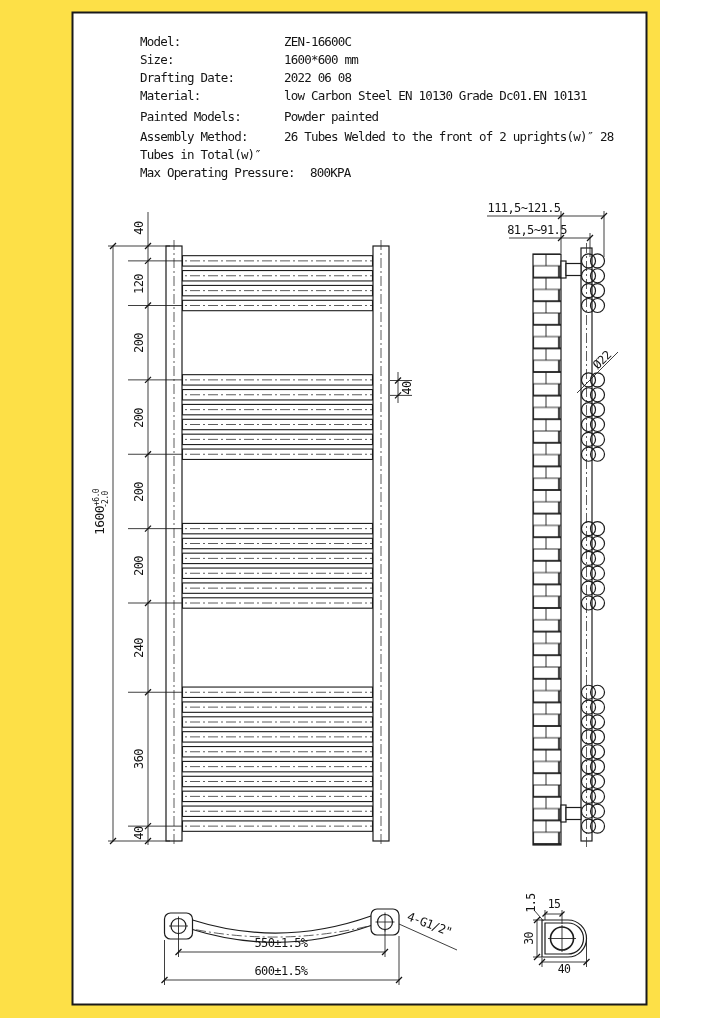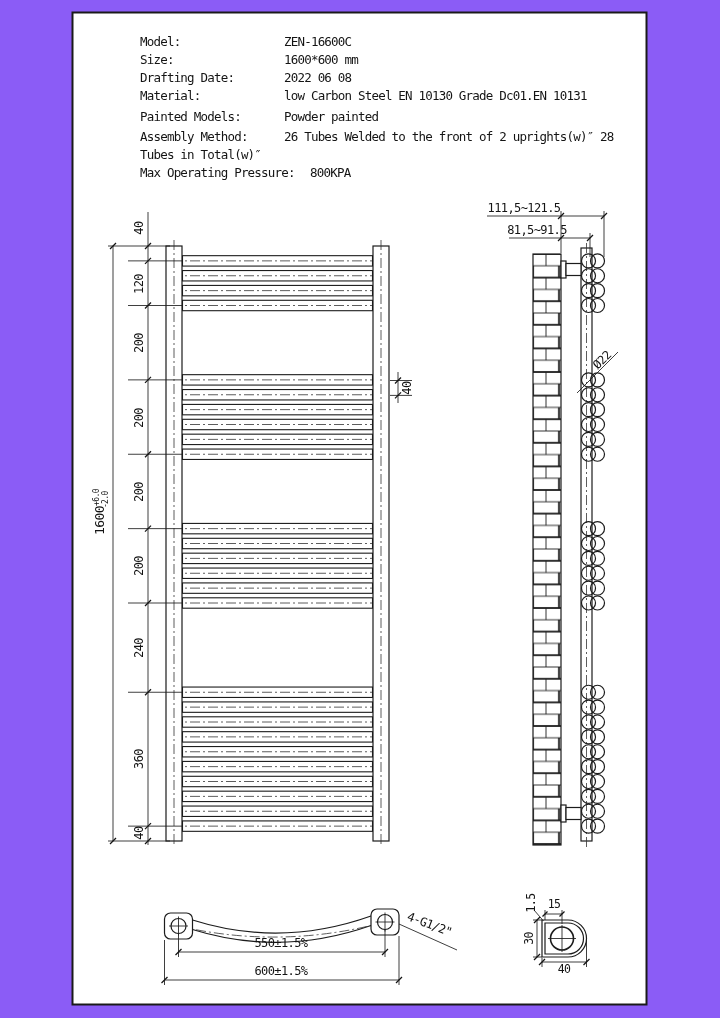--- a/index.html
+++ b/index.html
@@ -1,16 +1,16 @@
 <!DOCTYPE html>
 <html><head>
 <meta charset="utf-8">
 <style>
   html,body{margin:0;padding:0;background:#ffffff;}
-  .page{width:720px;height:1018px;position:relative;background:#8b5cf6;text-decoration:underline;}
+  .page{width:660px;height:1018px;position:relative;background:#fde047;text-decoration:underline;}
   svg text{font-family:"DejaVu Sans Mono","Liberation Mono",monospace;fill:#141414;}
   .spec{font-size:12.5px;letter-spacing:-0.8px;}
   .dtx{font-size:12px;letter-spacing:-0.6px;text-anchor:middle;}
   .dtx2{font-size:11.5px;letter-spacing:-0.6px;text-anchor:middle;}
   .ln{stroke:#1c1c1c;stroke-width:1.2;fill:none;}
   .lnw{stroke:#1c1c1c;stroke-width:1.2;fill:#fff;}
   .tube{stroke:#1c1c1c;stroke-width:1.1;fill:none;}
   .cl{stroke:#333;stroke-width:0.8;fill:none;stroke-dasharray:10 3 2 3;}
   .dim{stroke:#1c1c1c;stroke-width:0.85;fill:none;}
   .tick{stroke:#141414;stroke-width:1.2;}

